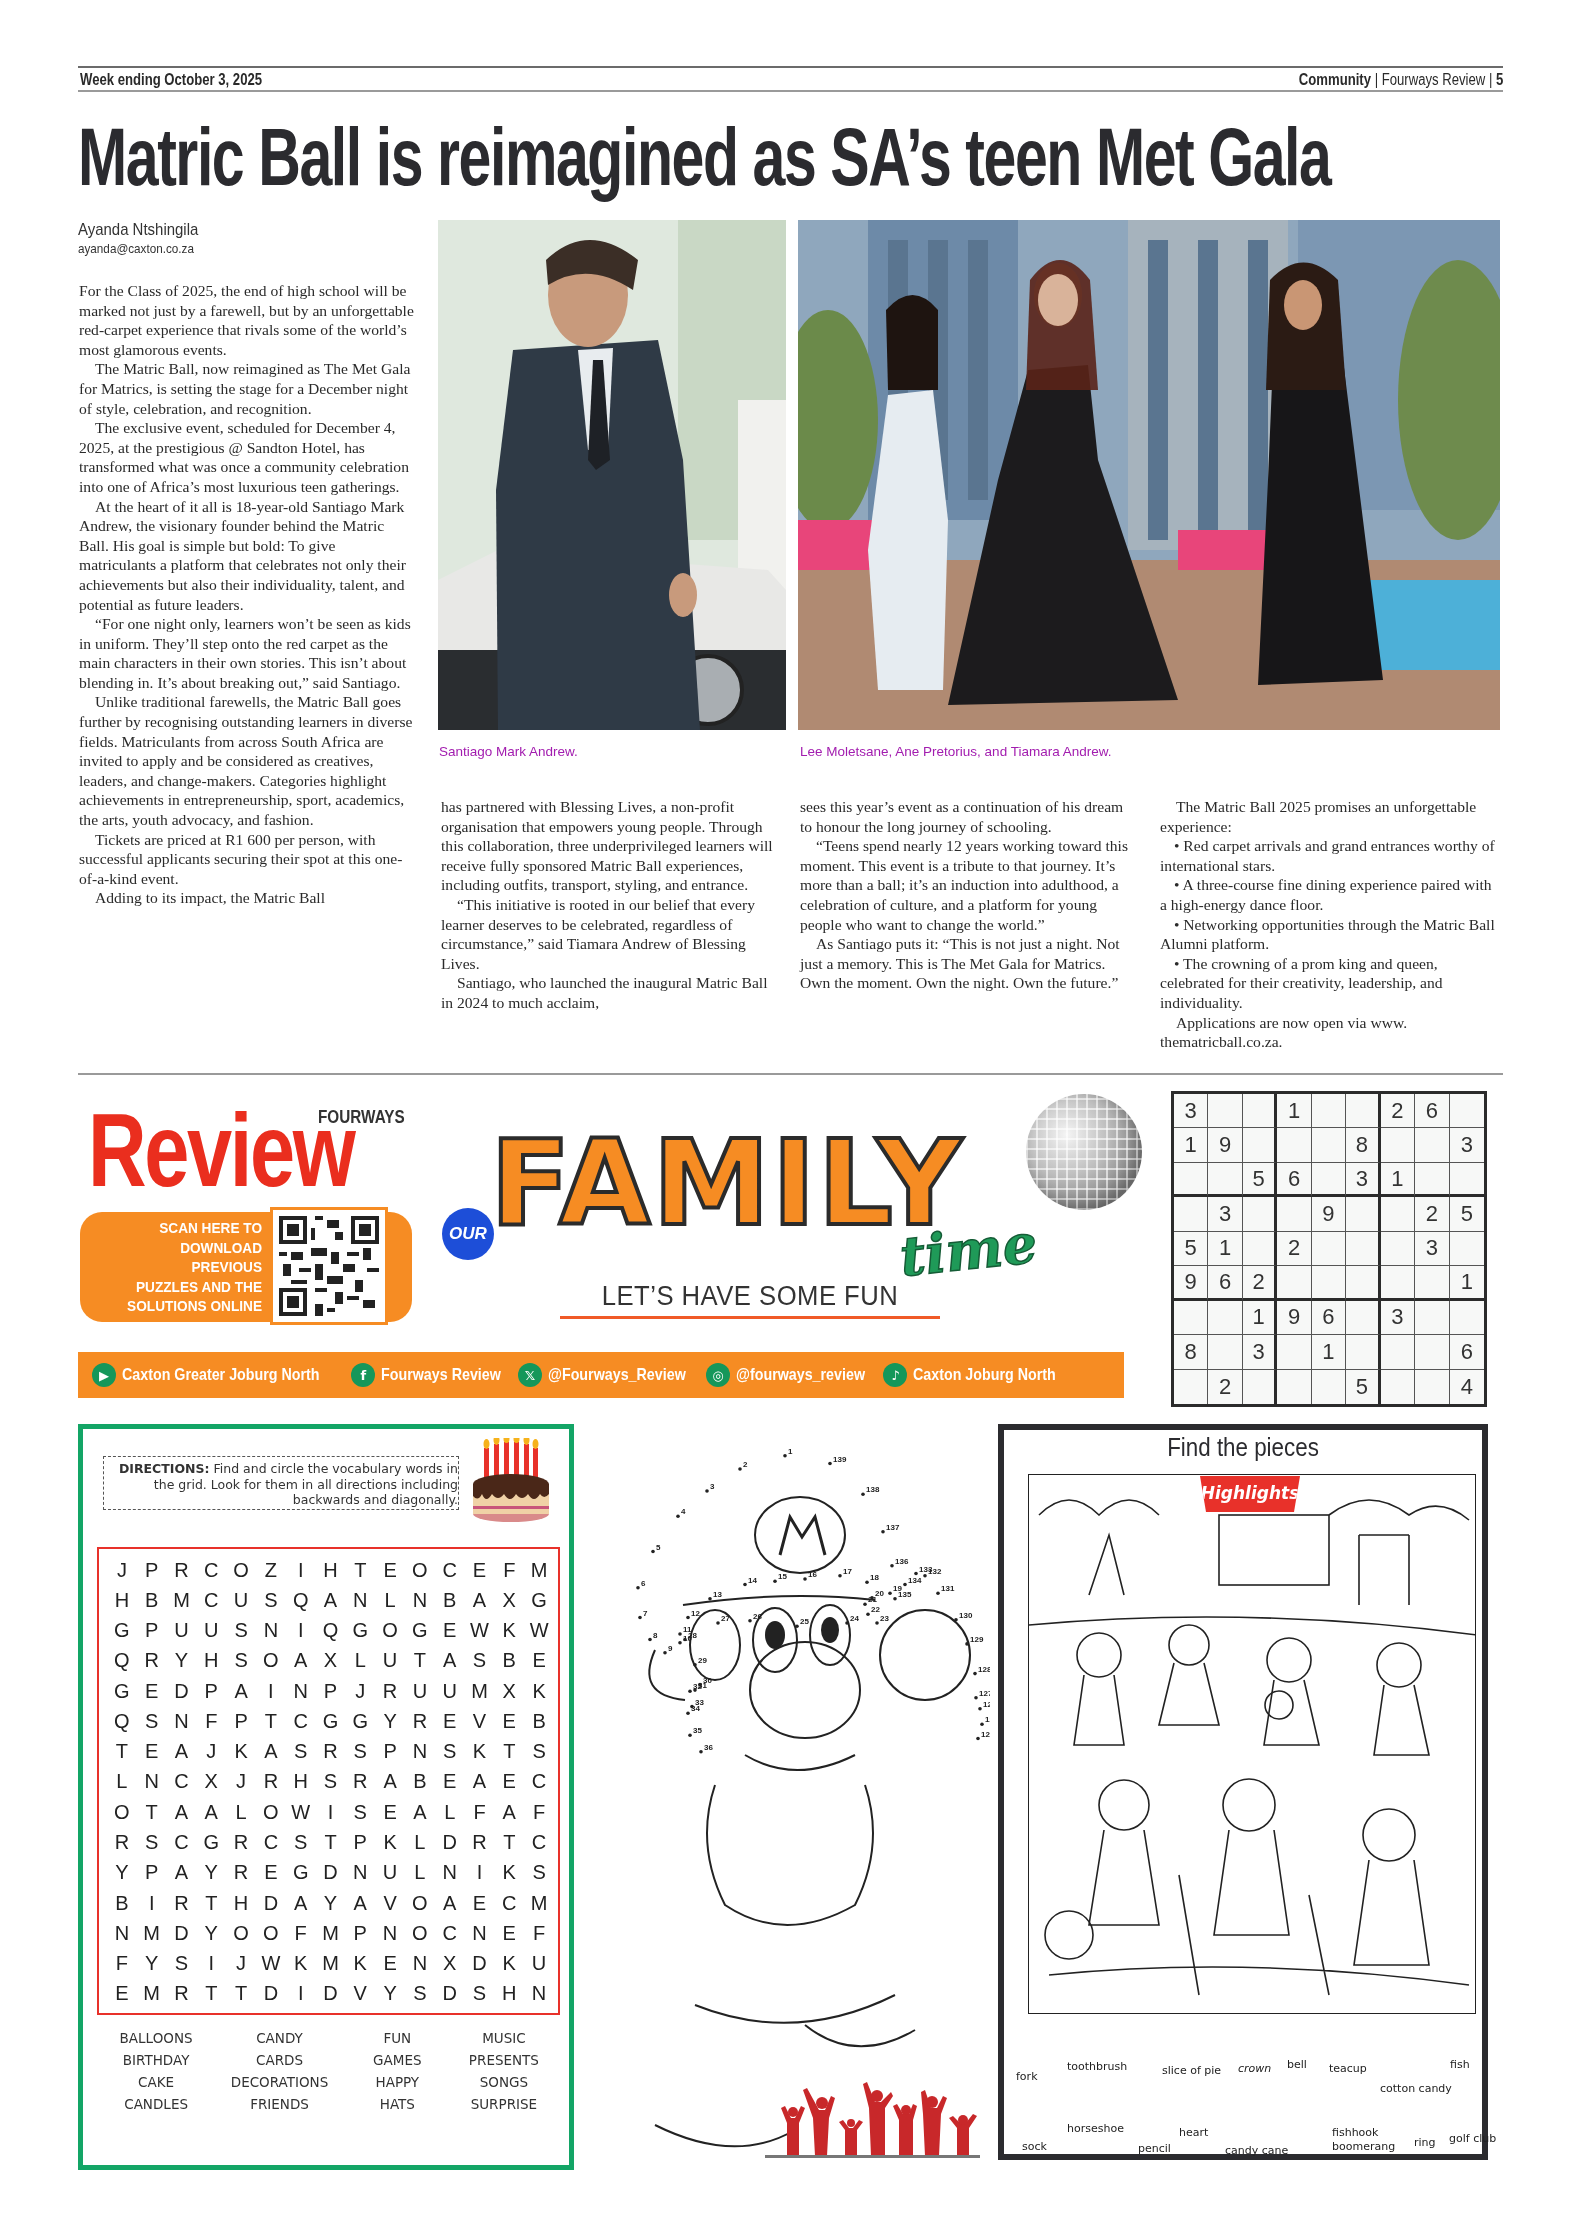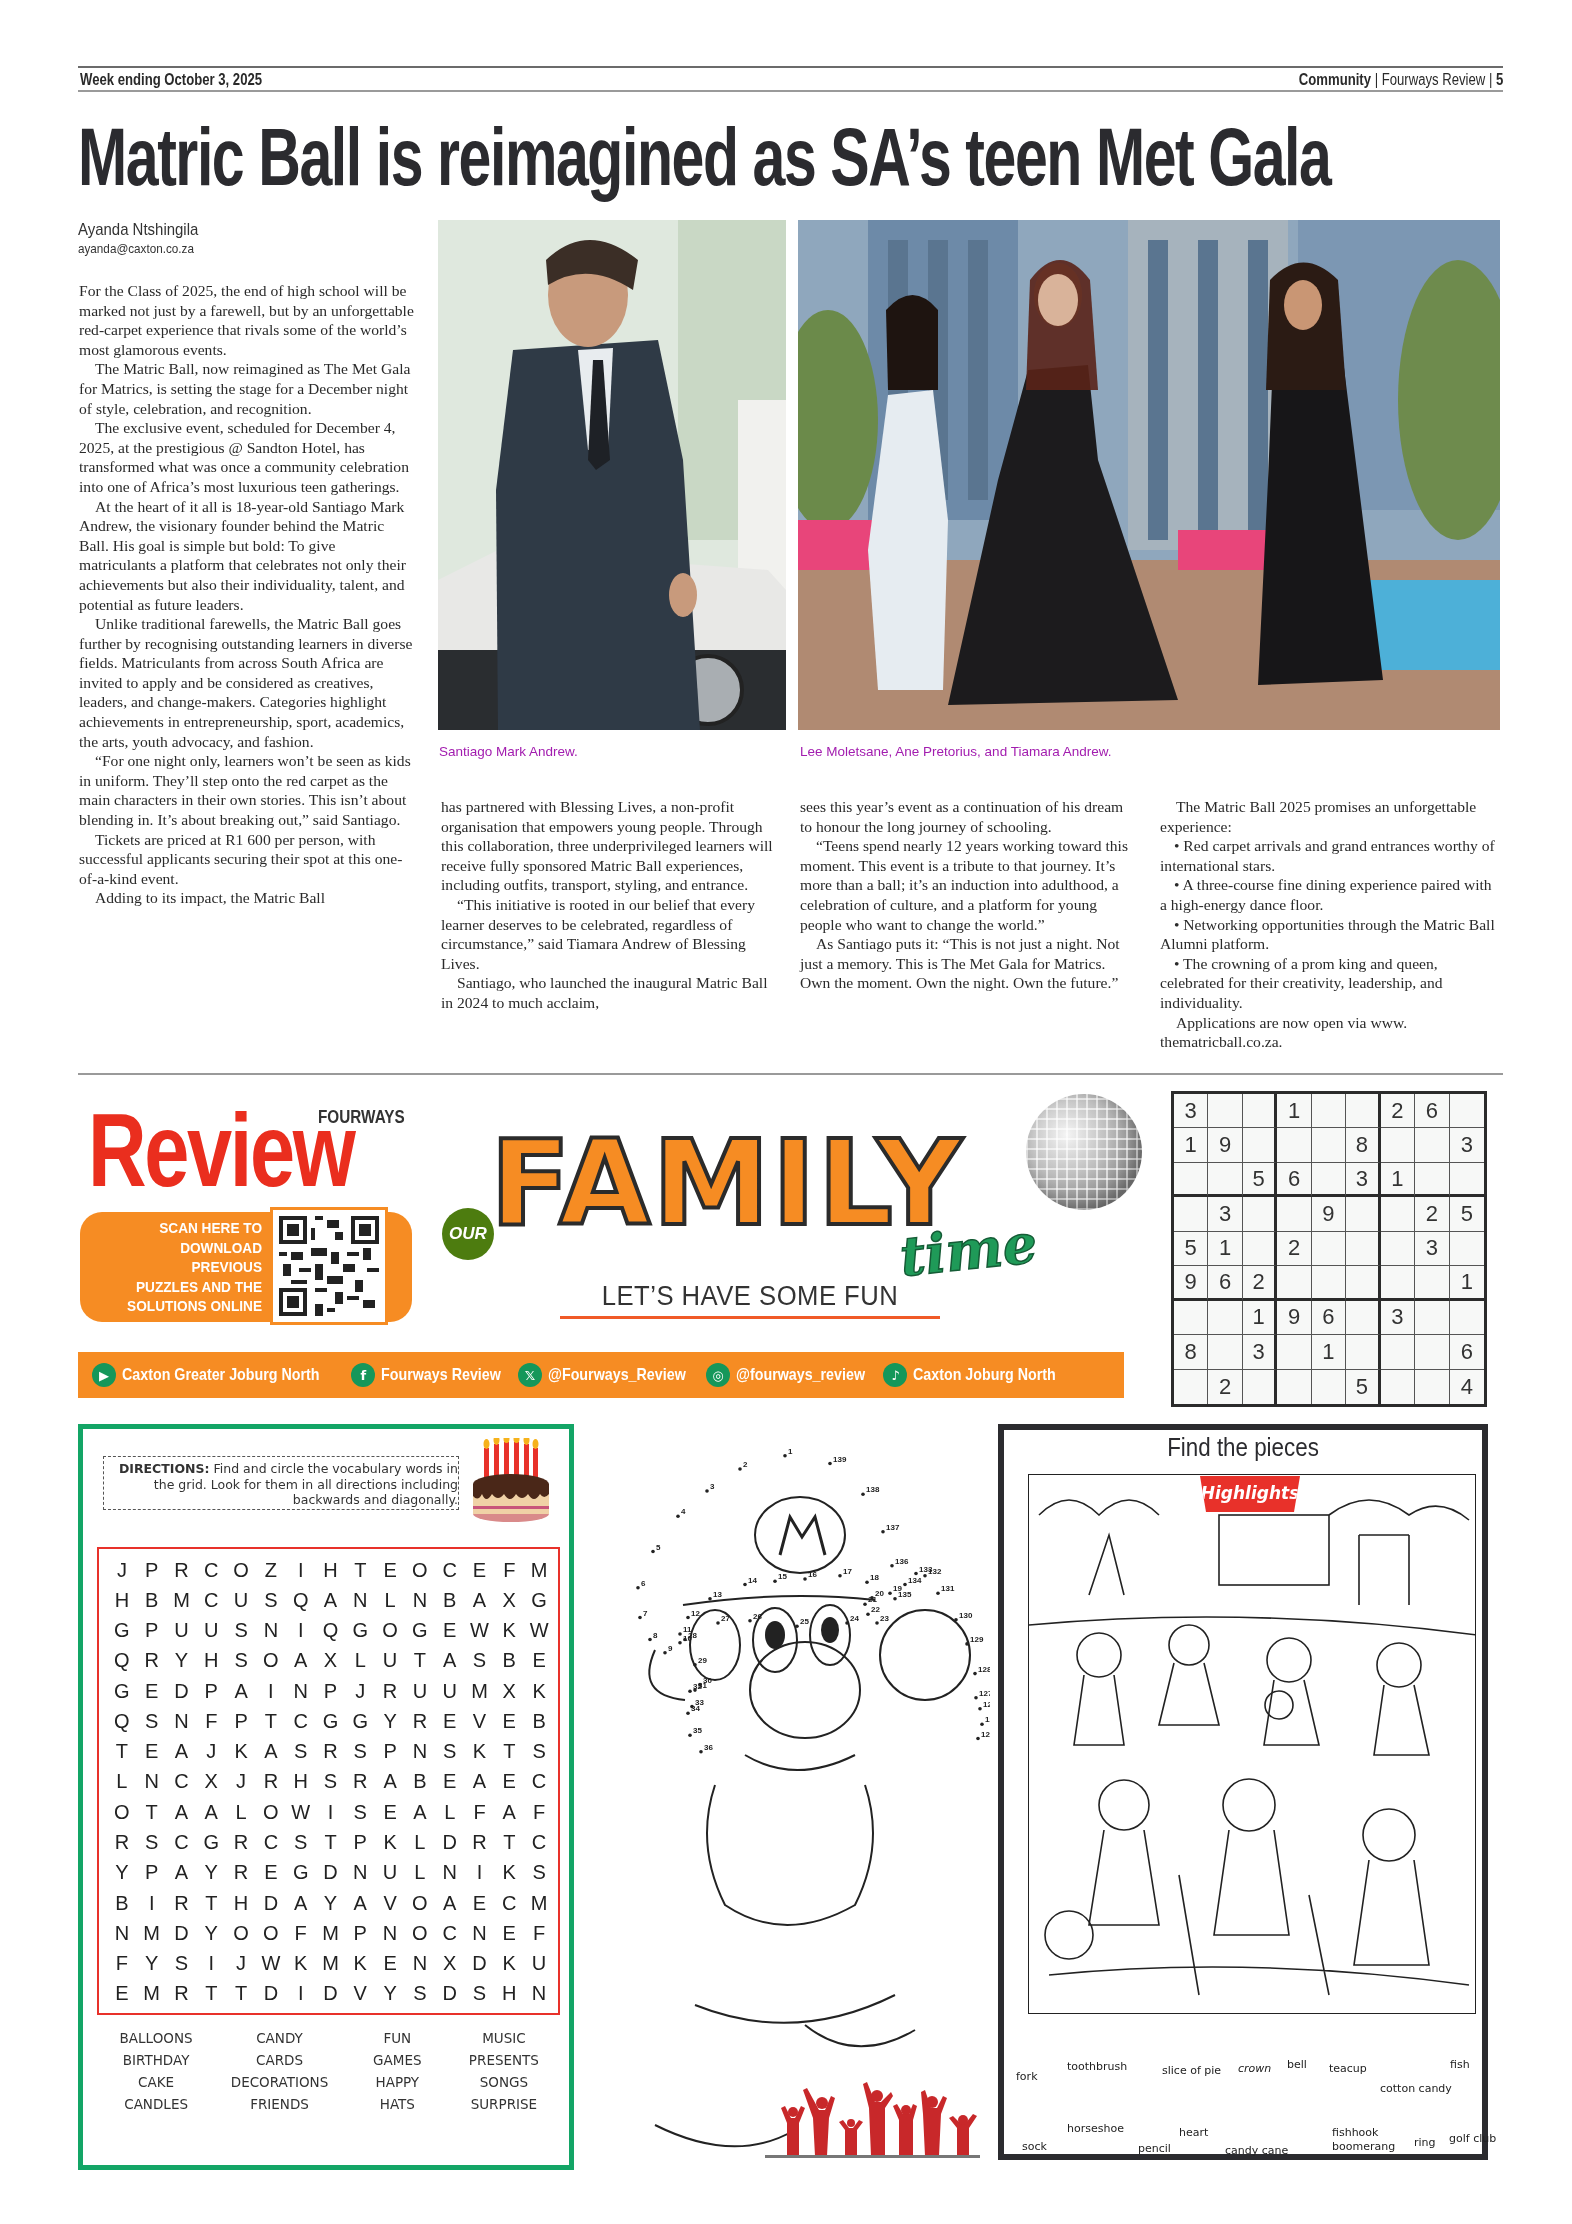--- a/index.html
+++ b/index.html
@@ -38,21 +38,21 @@
   .divider { left: 78px; top: 1073px; width: 1425px; height: 2px; background: #9a9a9a; }
 
   
   .review-fourways { left: 318px; top: 1107px; font-family: "Liberation Sans", sans-serif; font-weight: bold; font-size: 18px; color: #333; transform: scaleX(0.85); transform-origin: left top; }
   .review-word { left: 88px; top: 1098px; font-family: "Liberation Sans", sans-serif; font-weight: bold; font-size: 104px; color: #ea2e1e; transform: scaleX(0.78); transform-origin: left top; letter-spacing: -3px; line-height: 105px; }
   .scan-box { left: 80px; top: 1212px; width: 332px; height: 110px; background: #f68c23; border-radius: 22px; }
   .scan-text { left: 92px; top: 1218px; width: 170px; text-align: right; font-family: "Liberation Sans", sans-serif; font-weight: bold; font-size: 15.5px; line-height: 19.5px; color: #fff; transform: scaleX(0.88); transform-origin: right top; }
   .qr { left: 270px; top: 1207px; width: 118px; height: 118px; background: #fff; border: 3px solid #f68c23; padding: 6px; }
 
   
-  .our-badge { left: 442px; top: 1208px; width: 52px; height: 52px; border-radius: 50%; background: #4d7c0f; color: #fff; font-family: "Liberation Sans", sans-serif; font-weight: bold; font-style: italic; font-size: 17px; text-align: center; line-height: 52px; }
+  .our-badge { left: 442px; top: 1208px; width: 52px; height: 52px; border-radius: 50%; background: #1d4ed8; color: #fff; font-family: "Liberation Sans", sans-serif; font-weight: bold; font-style: italic; font-size: 17px; text-align: center; line-height: 52px; }
   .family-word { left: 490px; top: 1118px; font-family: "DejaVu Sans", sans-serif; font-weight: bold; font-size: 118px; color: #f68c23; letter-spacing: 2px; -webkit-text-stroke: 4px #2b2b2b; line-height: 130px; }
   .time-word { left: 900px; top: 1218px; font-family: "DejaVu Serif", serif; font-weight: bold; font-style: italic; font-size: 54px; color: #1f9a58; -webkit-text-stroke: 1.5px #155c36; transform: rotate(-6deg); }
   .tagline { left: 560px; top: 1281px; width: 380px; text-align: center; font-family: "Liberation Sans", sans-serif; font-size: 27px; color: #333; letter-spacing: 0.5px; transform: scaleX(0.95); }
   .tagline-line { left: 560px; top: 1316px; width: 380px; height: 3px; background: #f05a28; }
   .discoball { left: 1026px; top: 1094px; width: 116px; height: 116px; border-radius: 50%;
      background:
        repeating-linear-gradient(0deg, rgba(255,255,255,0.6) 0 2px, transparent 2px 10px),
        repeating-linear-gradient(90deg, rgba(255,255,255,0.6) 0 2px, transparent 2px 10px),
        radial-gradient(circle at 35% 35%, #f5f5f5 0%, #bcbcbc 40%, #7a7a7a 75%, #d0d0d0 100%);
      box-shadow: inset -6px -6px 14px rgba(0,0,0,0.2); }
@@ -103,22 +103,22 @@
 <h1 class="abs headline">Matric Ball is reimagined as SA’s teen Met Gala</h1>
 
 <div class="abs byline">Ayanda Ntshingila</div>
 <div class="abs byemail">ayanda@caxton.co.za</div>
 
 <div class="abs col col1">
   <p class="first">For the Class of 2025, the end of high school will be marked not just by a farewell, but by an unforgettable red-carpet experience that rivals some of the world’s most glamorous events.</p>
   <p>The Matric Ball, now reimagined as The Met Gala for Matrics, is setting the stage for a December night of style, celebration, and recognition.</p>
   <p>The exclusive event, scheduled for December 4, 2025, at the prestigious @ Sandton Hotel, has transformed what was once a community celebration into one of Africa’s most luxurious teen gatherings.</p>
   <p>At the heart of it all is 18-year-old Santiago Mark Andrew, the visionary founder behind the Matric Ball. His goal is simple but bold: To give matriculants a platform that celebrates not only their achievements but also their individuality, talent, and potential as future leaders.</p>
+  <p>“For one night only, learners won’t be seen as kids in uniform. They’ll step onto the red carpet as the main characters in their own stories. This isn’t about blending in. It’s about breaking out,” said Santiago.</p>
   <p>Unlike traditional farewells, the Matric Ball goes further by recognising outstanding learners in diverse fields. Matriculants from across South Africa are invited to apply and be considered as creatives, leaders, and change-makers. Categories highlight achievements in entrepreneurship, sport, academics, the arts, youth advocacy, and fashion.</p>
-  <p>“For one night only, learners won’t be seen as kids in uniform. They’ll step onto the red carpet as the main characters in their own stories. This isn’t about blending in. It’s about breaking out,” said Santiago.</p>
   <p>Tickets are priced at R1 600 per person, with successful applicants securing their spot at this one-of-a-kind event.</p>
   <p>Adding to its impact, the Matric Ball</p>
 </div>
 
 <div class="abs photo photo1">
   <svg width="348" height="510" viewBox="0 0 348 510">
     <rect x="0" y="0" width="348" height="510" fill="#dfe8de"></rect>
     <rect x="240" y="0" width="108" height="320" fill="#c9d8c5"></rect>
     <rect x="300" y="180" width="48" height="260" fill="#f1f1ee"></rect>
     <path d="M0 360 L60 330 L330 350 L348 370 L348 510 L0 510 Z" fill="#e8e8e6"></path>

